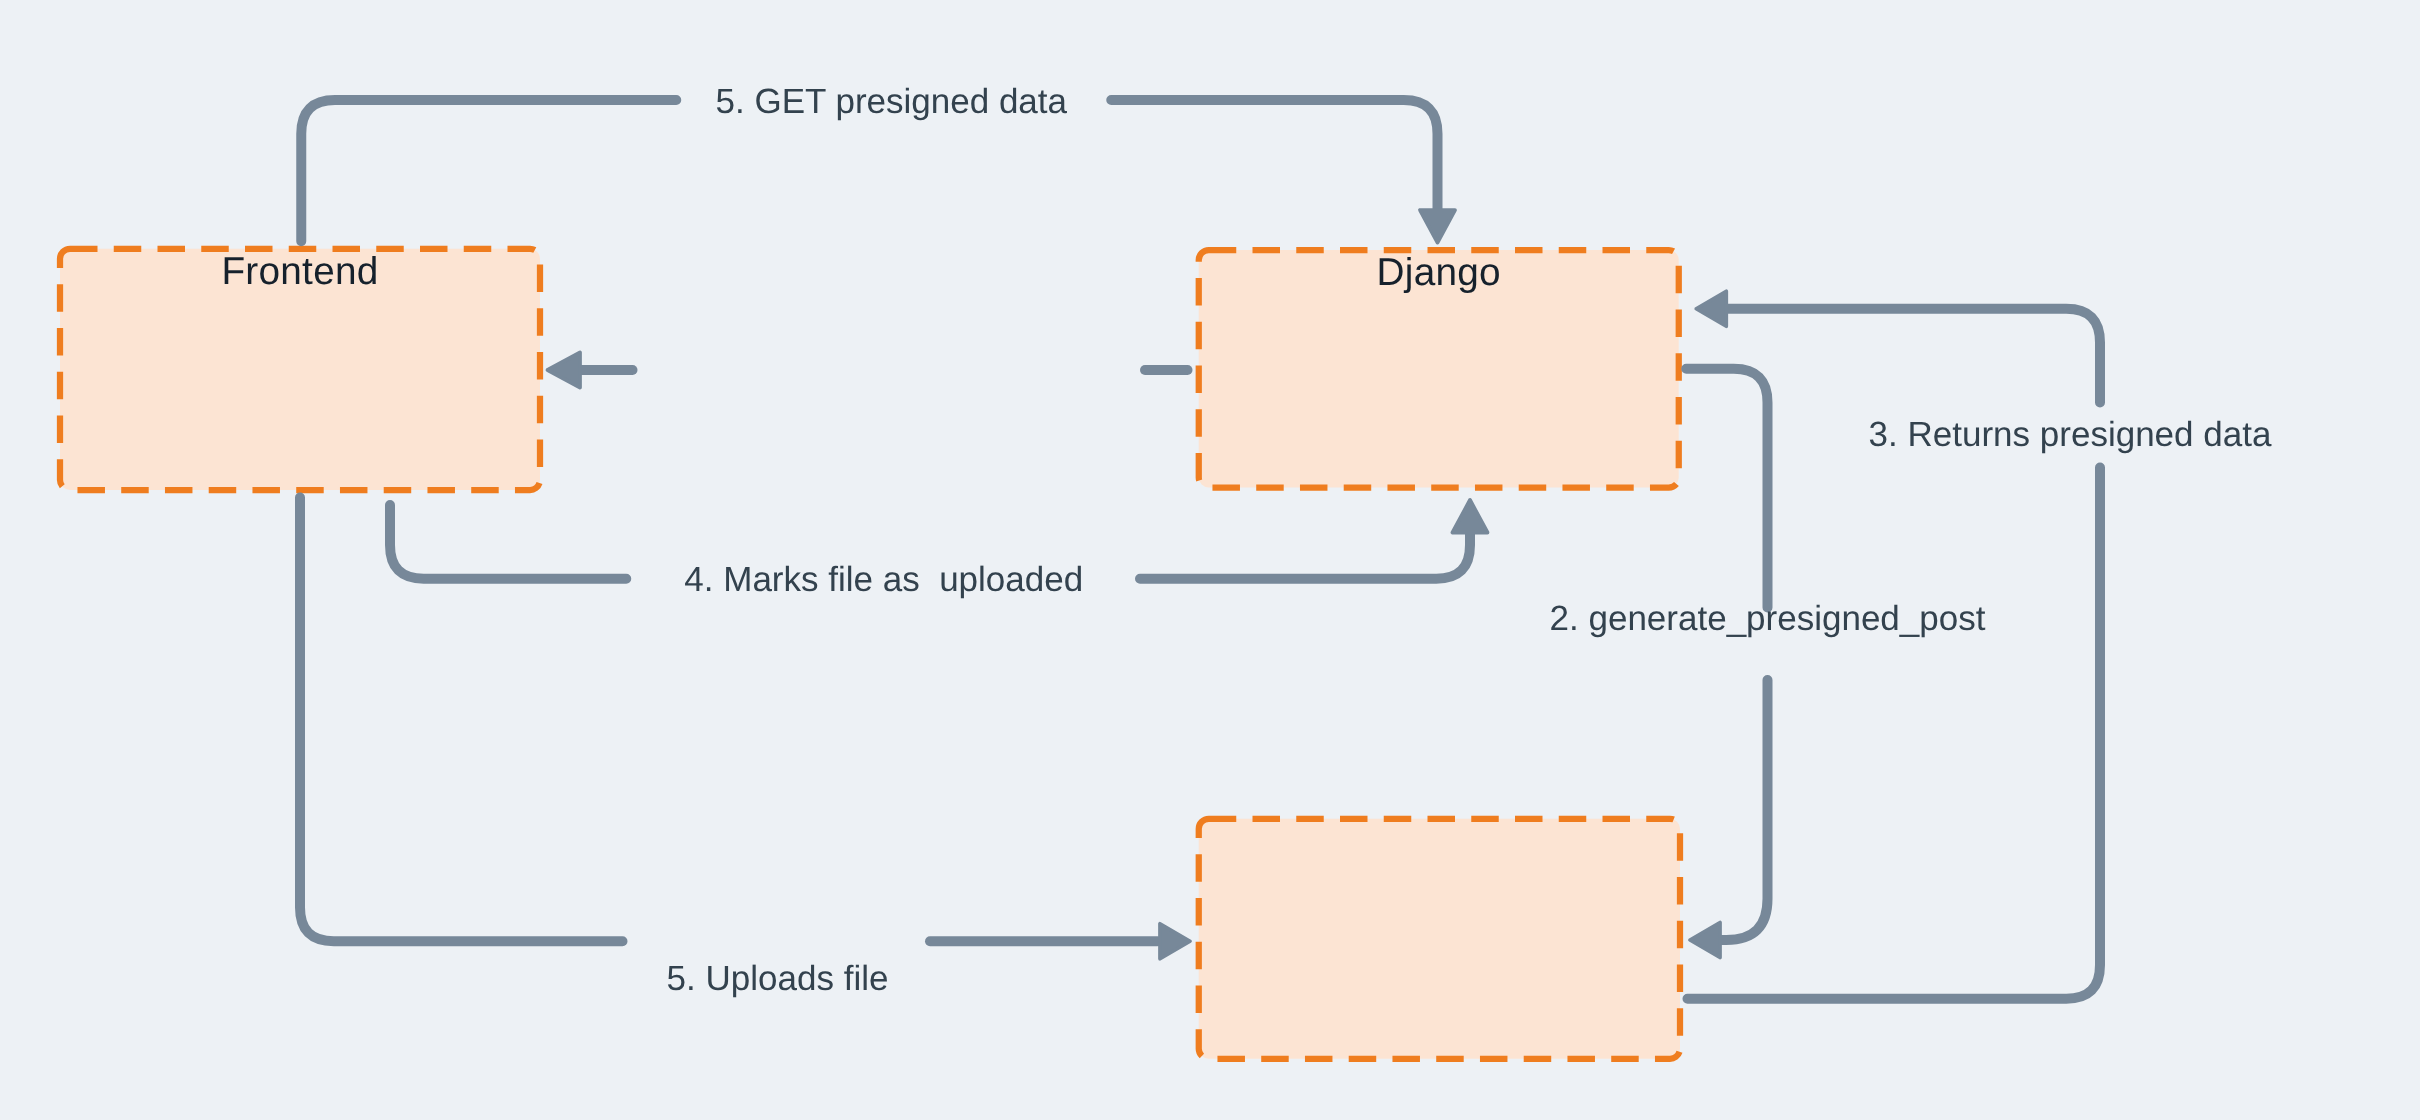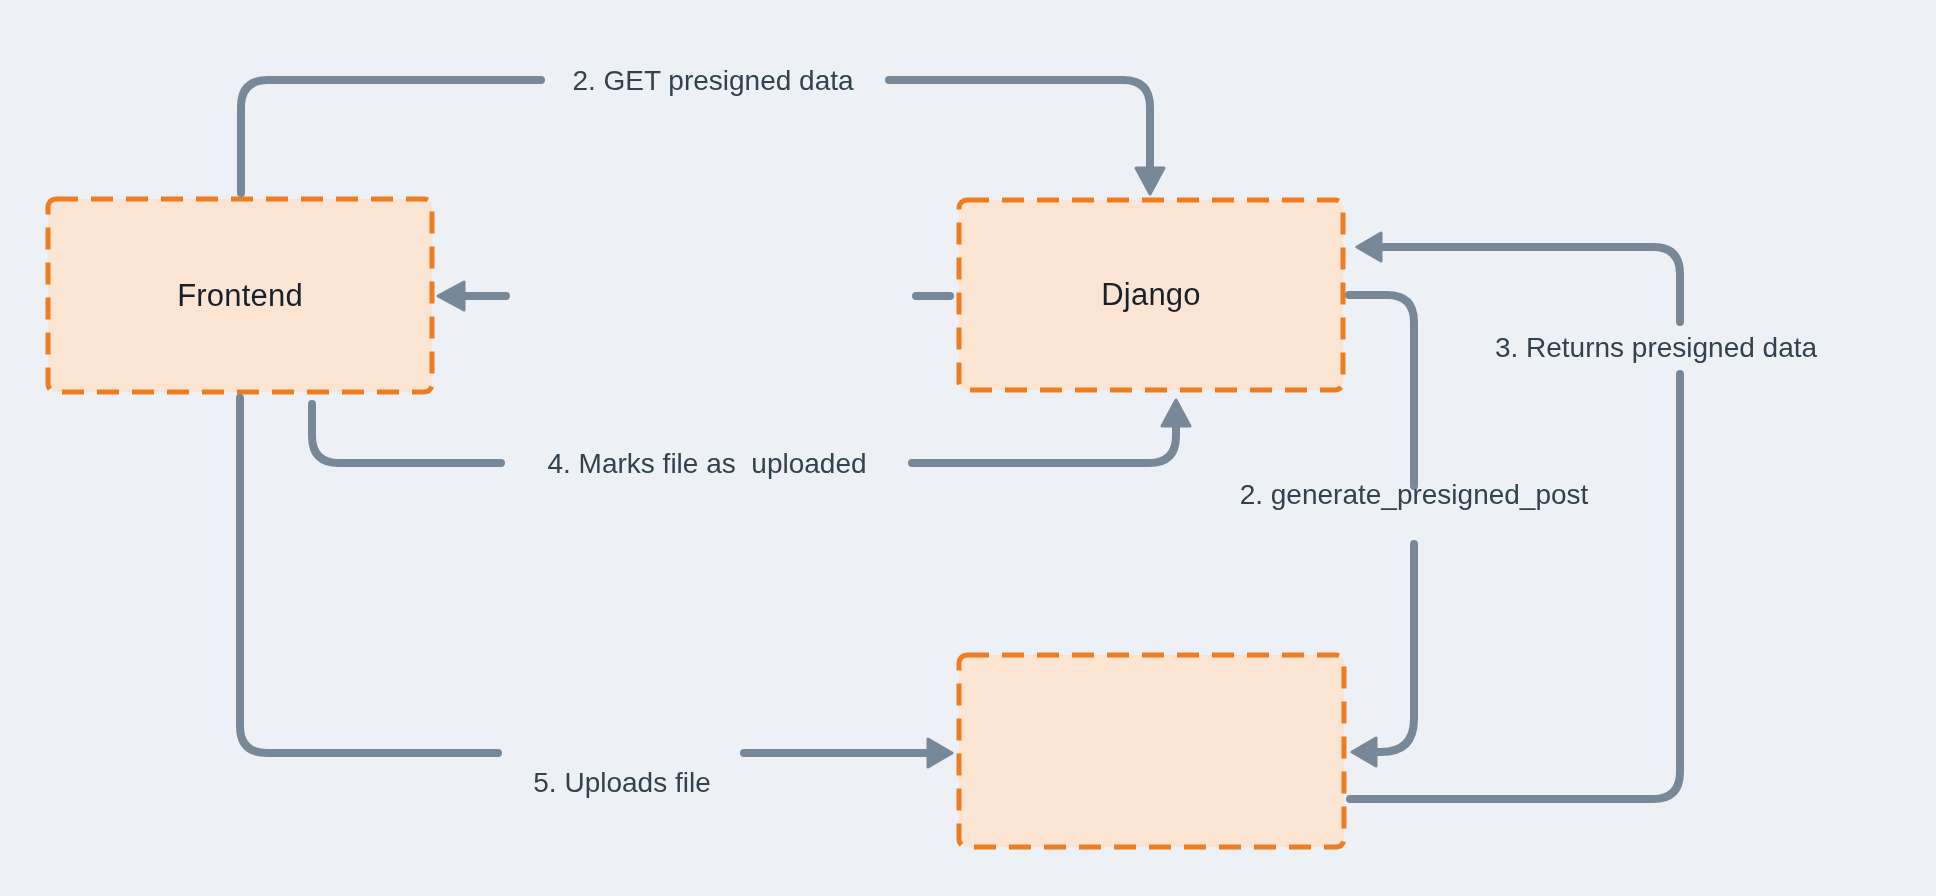--- a/index.html
+++ b/index.html
@@ -8,21 +8,21 @@
     background:var(--bg,#EDF1F5);
     font-family:"Liberation Sans","DejaVu Sans",sans-serif;
     overflow:hidden;position:relative;
   }
   .canvas{position:absolute;inset:0;width:1936px;height:896px;}
   svg.wires{position:absolute;left:0;top:0;width:1936px;height:896px;}
   .wire{fill:none;stroke:var(--arrow,#778899);stroke-width:8;stroke-linecap:round;}
   .head{fill:var(--arrow,#778899);stroke:var(--arrow,#778899);stroke-width:3;stroke-linejoin:round;}
   .nodebox{fill:var(--node-fill,#FCE4D3);stroke:var(--node-border,#EF7D1F);stroke-width:5;stroke-dasharray:22 13;}
   .node{
-    position:absolute;display:flex;align-items:center;justify-content:center;
+    position:absolute;display:flex;justify-content:center;
     color:var(--node-text,#16212C);font-size:31px;letter-spacing:0.2px;
   }
   .edge-label{
     position:absolute;transform:translate(-50%,-50%);
     color:var(--edge-text,#33424E);font-size:28px;white-space:pre;
   }
 </style>
 </head>
 <body style="--bg: #EDF1F5; --node-fill: #FCE4D3; --node-border: #EF7D1F; --arrow: #778899; --edge-text: #33424E; --node-text: #16212C;">
 
@@ -59,18 +59,18 @@
     <polygon class="head" points="1381,233 1381,261 1357,247"></polygon>
   </svg>
 
   <div class="node" style="left:48px;top:199px;width:384px;height:193px">
     <span>Frontend</span>
   </div>
   <div class="node" style="left:959px;top:200px;width:384px;height:190px">
     <span>Django</span>
   </div>
 
-  <div class="edge-label" style="left:713px;top:81px">2. GET presigned data</div>
+  <div class="edge-label" style="left:713px;top:81px">5. GET presigned data</div>
   <div class="edge-label" style="left:1414px;top:495px">2. generate_presigned_post</div>
   <div class="edge-label" style="left:1656px;top:348px">3. Returns presigned data</div>
   <div class="edge-label" style="left:622px;top:783px">5. Uploads file</div>
   <div class="edge-label" style="left:707px;top:464px">4. Marks file as  uploaded</div>
 </div>
 
 </body></html>

